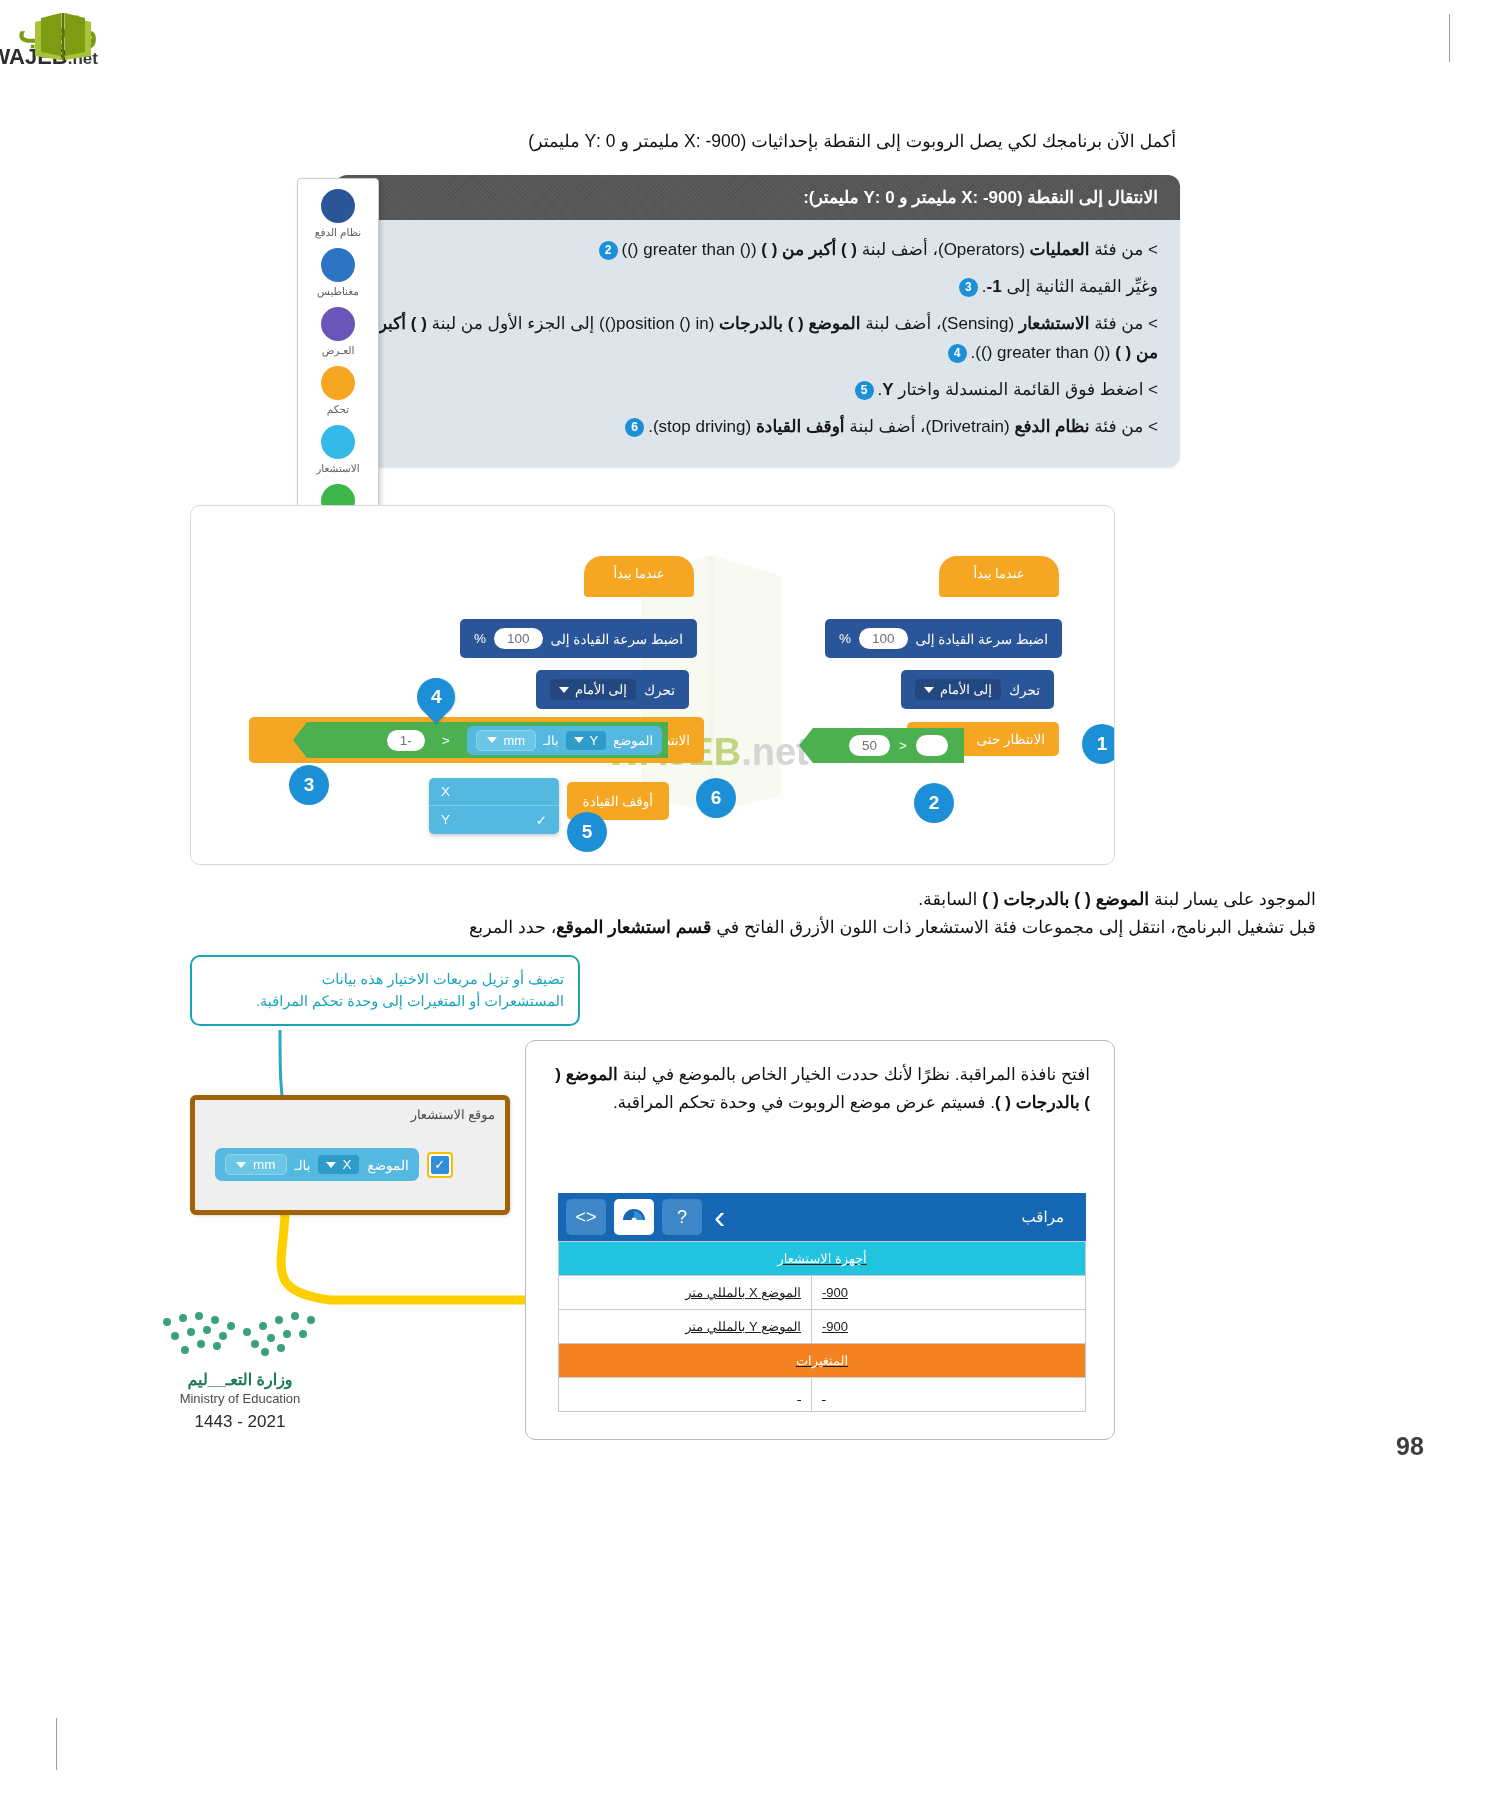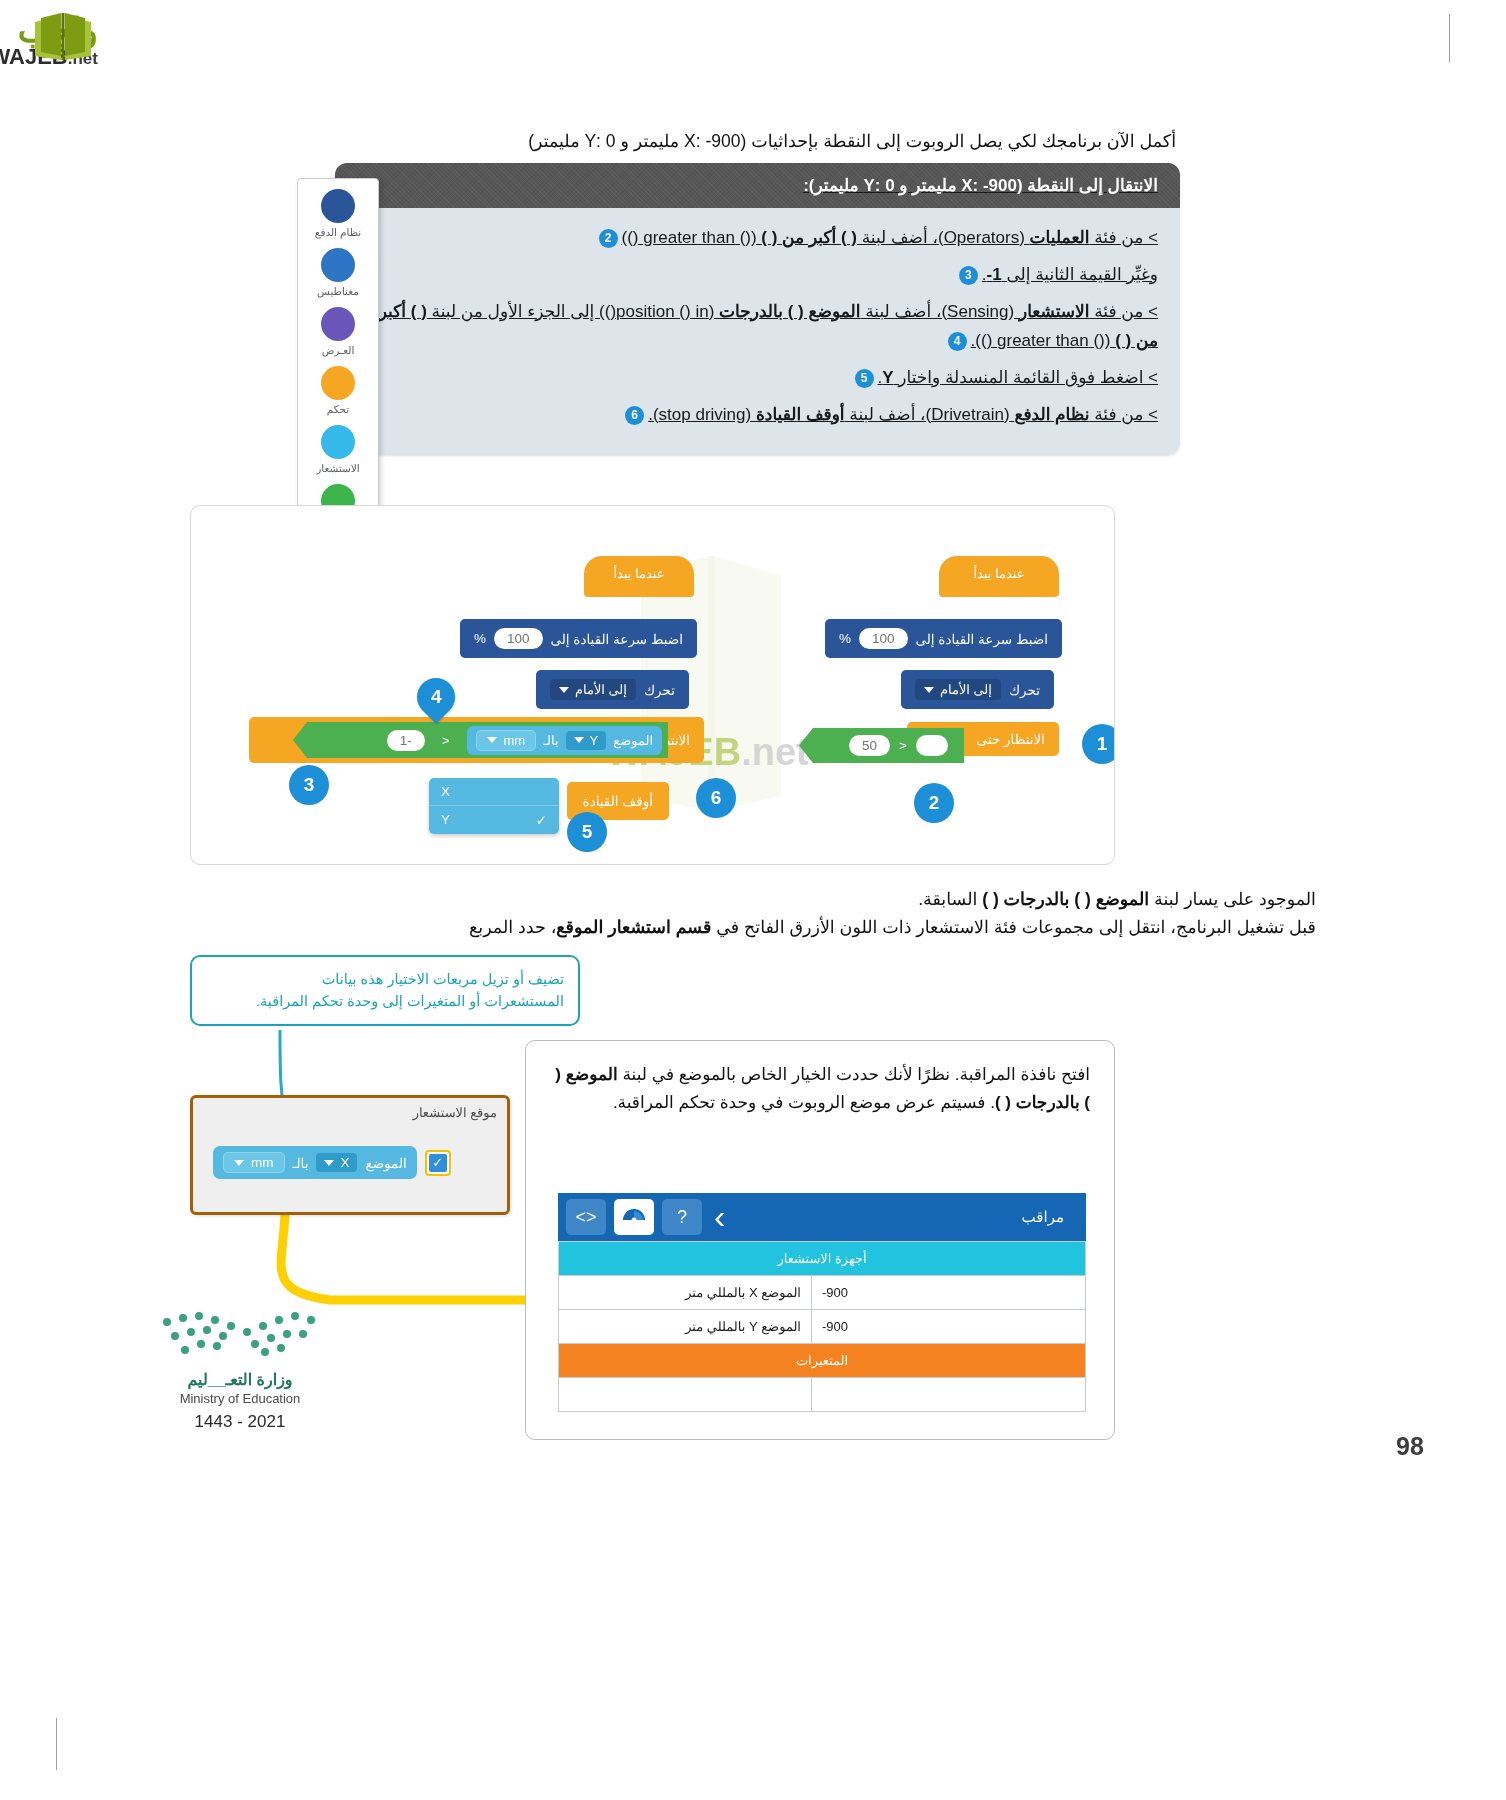--- a/index.html
+++ b/index.html
@@ -25,24 +25,23 @@
 
   
   .intro {
     position:absolute; right:330px; top:128px; width:1030px;
     font-size:17.5px; line-height:1.5; text-align:right; color:#111;
     direction:rtl;
   }
 
   
   .instr-card {
-    position:absolute; right:326px; top:163px; width:845px;
+    position:absolute; right:326px; top:175px; width:845px;
     border-radius:12px; overflow:hidden;
     box-shadow:0 1px 2px rgba(0,0,0,.12);
-    text-decoration:underline;
   }
   .instr-head {
     background:#565656;
     background-image:
       repeating-linear-gradient(45deg, rgba(255,255,255,.045) 0 1px, transparent 1px 3px),
       repeating-linear-gradient(-45deg, rgba(0,0,0,.05) 0 1px, transparent 1px 3px);
     color:#fff; font-size:17px; font-weight:bold;
     padding:12px 22px 12px 22px; text-align:right; direction:rtl;
   }
   .instr-body {
@@ -138,21 +137,21 @@
   .callout {
     position:absolute; left:190px; top:955px; width:390px;
     border:2px solid #1aa4b8; border-radius:10px; background:#fff;
     padding:11px 14px; direction:rtl; text-align:right;
     color:#1aa4b8; font-size:14.5px; line-height:1.55;
   }
 
   
   .sense-panel {
     position:absolute; left:190px; top:1095px; width:320px; height:120px;
-    background:#efefef; border:3px solid #a16207; border-radius:6px;
+    background:#efefef; border:5px solid #a16207; border-radius:6px;
     box-shadow:1px 1px 3px rgba(0,0,0,.15);
   }
   .sense-title { position:absolute; right:10px; top:7px; font-size:13px; color:#4a4a4a; direction:rtl;}
   .sense-row { position:absolute; left:20px; top:48px; display:flex; align-items:center; gap:8px; direction:rtl;}
   .chk {
     width:26px;height:26px;border:2px solid #f2c200;border-radius:4px;background:#fff;
     display:flex;align-items:center;justify-content:center;
   }
   .chk i { width:18px;height:18px;background:#2f8fd8;border-radius:2px;color:#fff;font-size:13px;
     display:flex;align-items:center;justify-content:center; font-style:normal;}
@@ -175,21 +174,21 @@
   .monitor { position:absolute; left:32px; top:152px; width:528px; }
   .mon-head {
     background:#1567b3; height:48px; display:flex; align-items:center;
     padding:0 10px; direction:rtl; position:relative;
   }
   .mon-title { color:#fff; font-size:15px; margin-right:12px;margin-left:6px; }
   .mon-icons { position:absolute; left:8px; top:6px; display:flex; align-items:center; gap:8px;}
   .mon-btn { width:40px;height:36px;border-radius:5px;background:#3e86c6;display:flex;align-items:center;justify-content:center;color:#fff;font-size:18px;}
   .mon-btn.white { background:#fff; }
   .chev { color:#fff; font-size:34px; line-height:0.8; margin-left:4px;}
-  .mon-tbl { width:100%; border-collapse:collapse; }
+  .mon-tbl { width:100%; border-collapse:collapse;text-decoration:underline; }
   .mon-tbl td { border:1px solid #c7ccd1; height:34px; font-size:13px; padding:0 10px; background:#fff;}
   .hdr-cyan { background:#21c3de !important; color:#fff; text-align:center; font-size:13.5px;}
   .hdr-orange { background:#f58220 !important; color:#fff; text-align:center; font-size:13.5px;}
   .cell-r { text-align:right; direction:rtl;}
   .cell-l { text-align:left; direction:ltr;}
 
   
   .moe { position:absolute; left:120px; top:1310px; width:240px; text-align:center;}
   .moe-dots { width:170px; height:50px; margin:0 auto 6px auto;}
   .moe-ar { font-size:16px; font-weight:bold; color:#1f7a5a; direction:rtl;}

